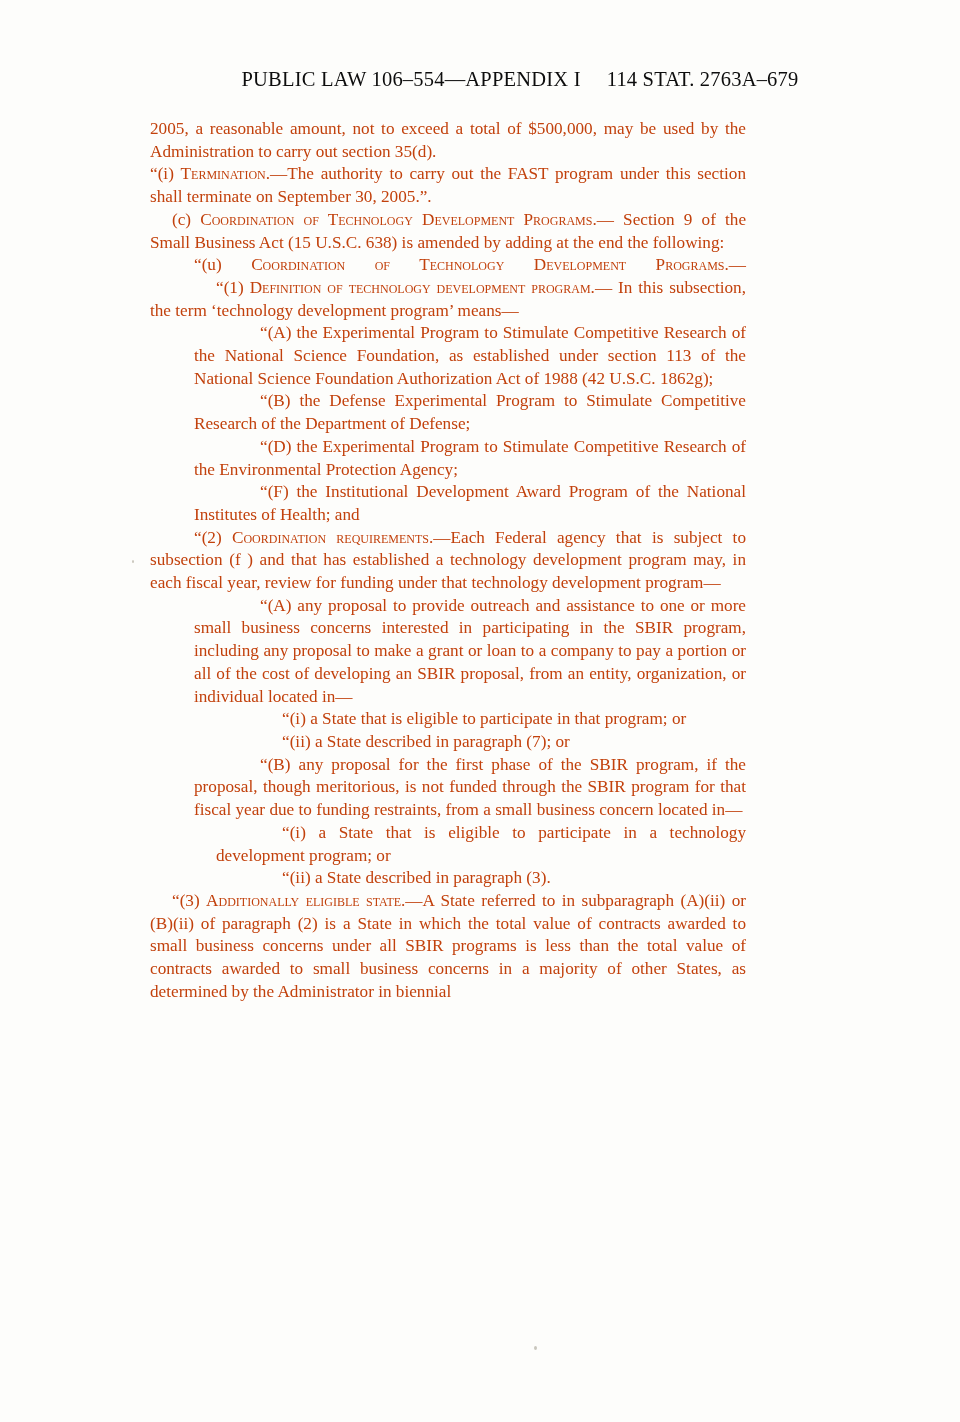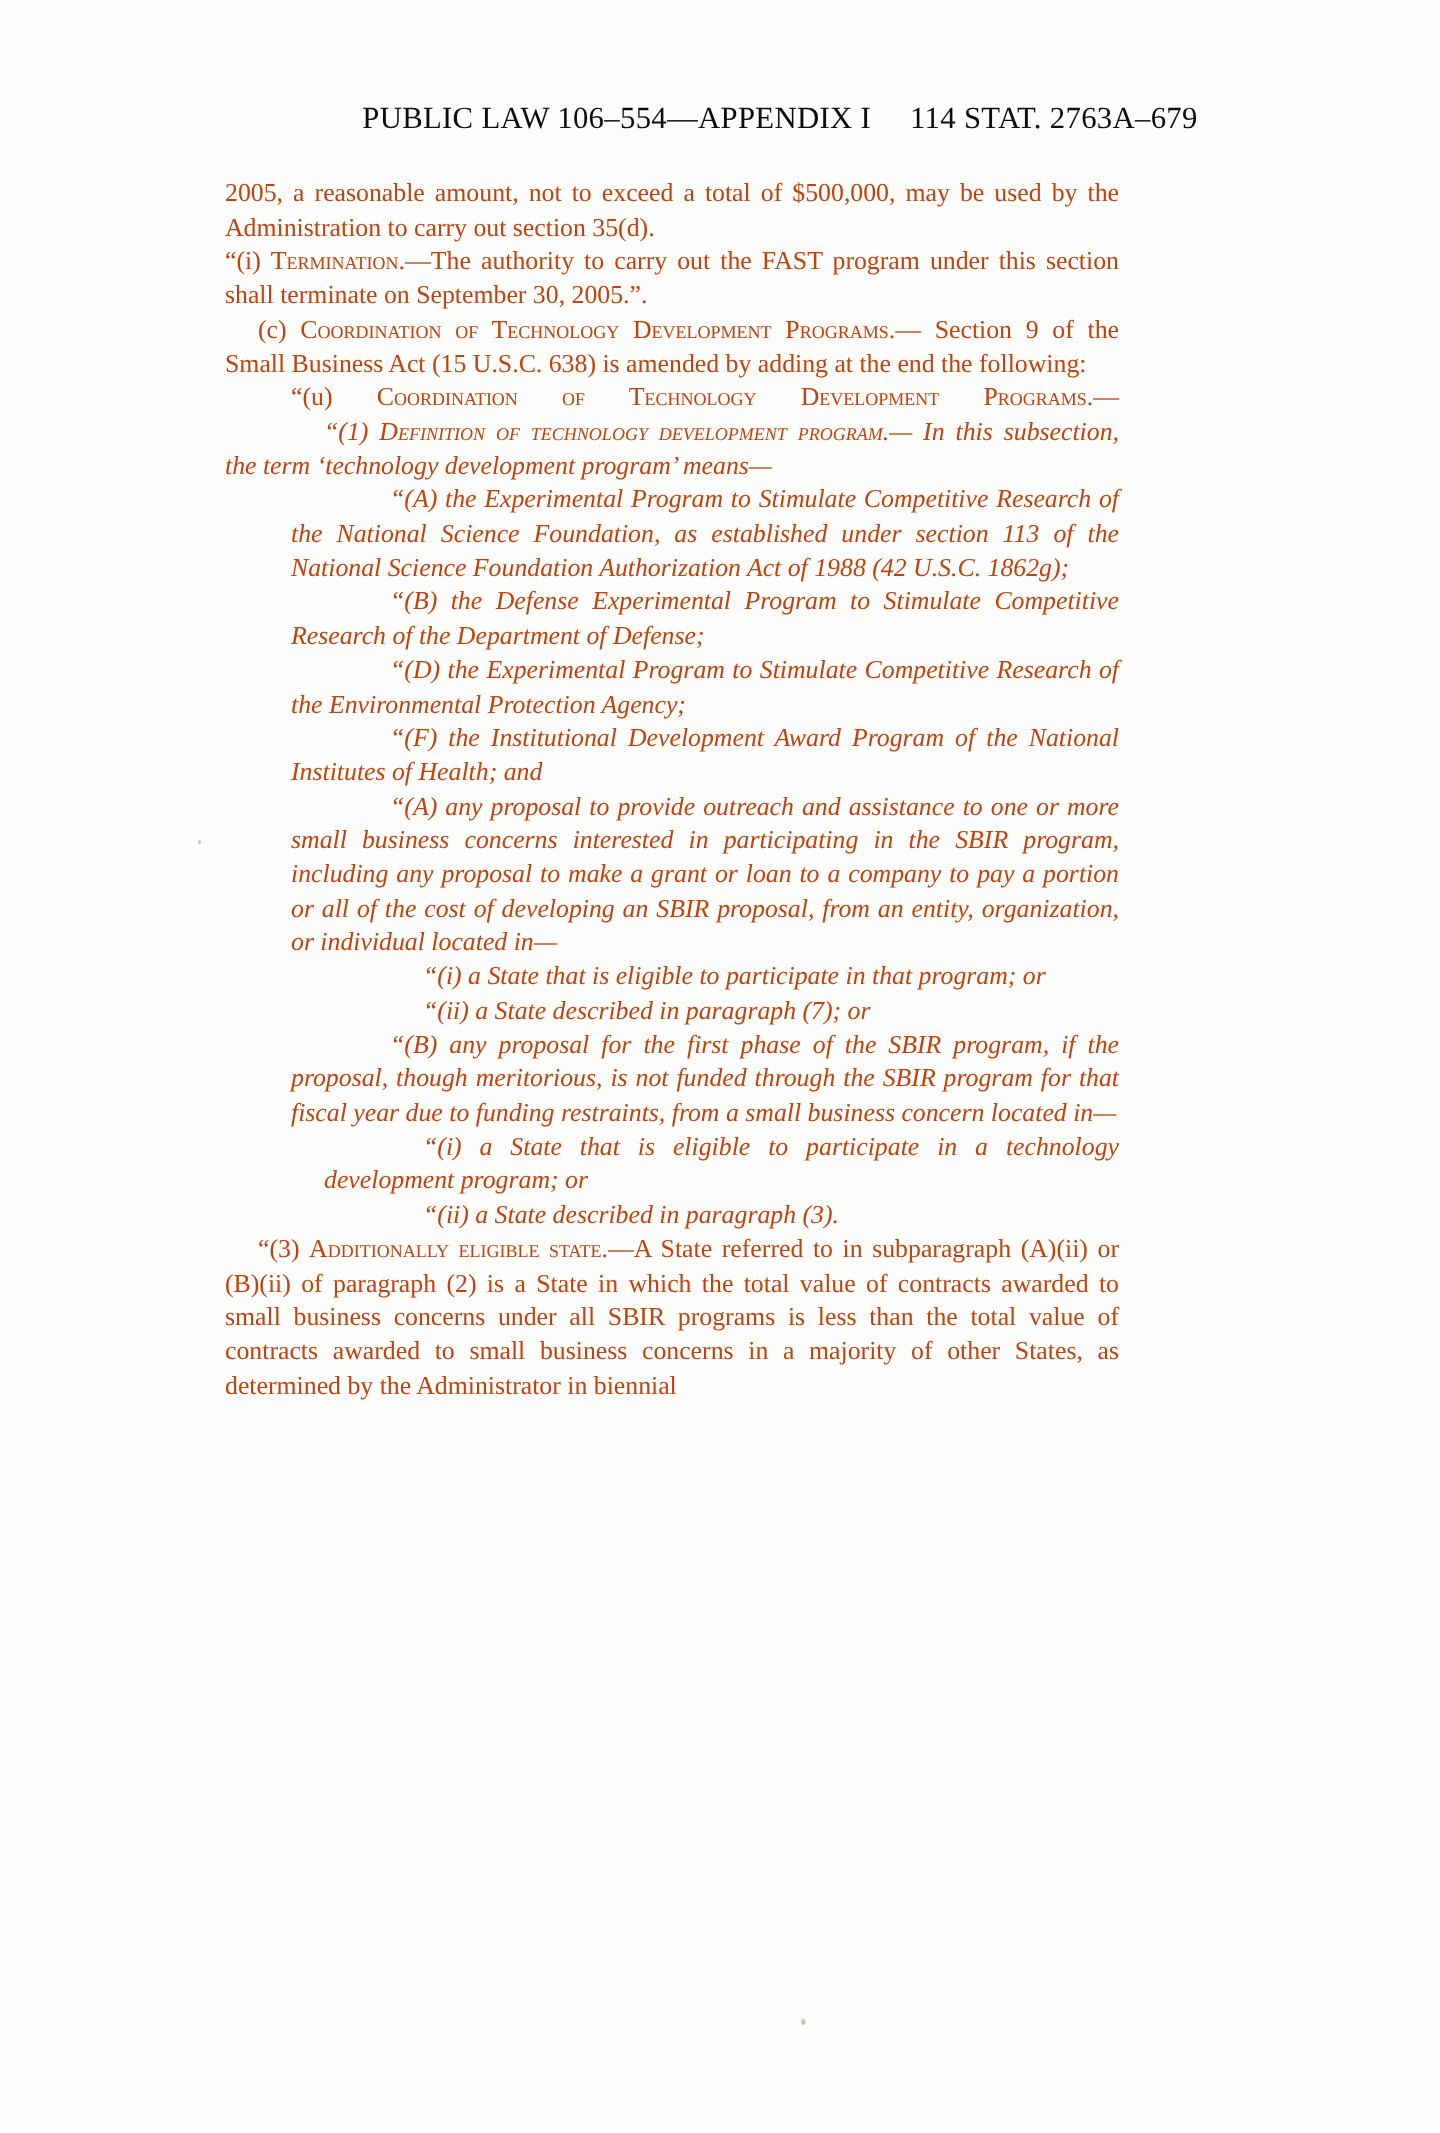--- a/index.html
+++ b/index.html
@@ -49,21 +49,21 @@
     color: #c2410c;
   }
   p {
     margin: 0;
   }
   .sc {
     font-variant: small-caps;
   }
   .ind-1 { text-indent: 22px; }
   .ind-2 { text-indent: 44px; }
-  .ind-3 { text-indent: 66px; font-style: italic; }
+  .ind-3 { text-indent: 66px; }
   .hang-left { margin-left: 44px; }
   .hang-left-3 { margin-left: 66px; }
   .nojust { text-align: left; }
   .spread {
     text-align: justify;
     text-align-last: justify;
   }
   .speck {
     position: absolute;
     width: 3px;
@@ -98,20 +98,21 @@
 
     <p class="ind-3 hang-left">“(B) the Defense Experimental Program to Stimulate Competitive Research of the Department of Defense;</p>
 
 
     <p class="ind-3 hang-left">“(D) the Experimental Program to Stimulate Competitive Research of the Environmental Protection Agency;</p>
 
 
     <p class="ind-3 hang-left">“(F) the Institutional Development Award Program of the National Institutes of Health; and</p>
 
 
+    <p class="ind-2">“(2)&nbsp;<span class="sc">Coordination requirements</span>.—Each Federal agency that is subject to subsection (f ) and that has established a technology development program may, in each fiscal year, review for funding under that technology development program—</p>
 
     <p class="ind-3 hang-left">“(A) any proposal to provide outreach and assistance to one or more small business concerns interested in participating in the SBIR program, including any proposal to make a grant or loan to a company to pay a portion or all of the cost of developing an SBIR proposal, from an entity, organization, or individual located in—</p>
 
     <p class="ind-3 hang-left-3">“(i) a State that is eligible to participate in that program; or</p>
 
     <p class="ind-3 hang-left-3 nojust">“(ii) a State described in paragraph (7); or</p>
 
     <p class="ind-3 hang-left">“(B) any proposal for the first phase of the SBIR program, if the proposal, though meritorious, is not funded through the SBIR program for that fiscal year due to funding restraints, from a small business concern located in—</p>
 
     <p class="ind-3 hang-left-3">“(i) a State that is eligible to participate in a technology development program; or</p>

